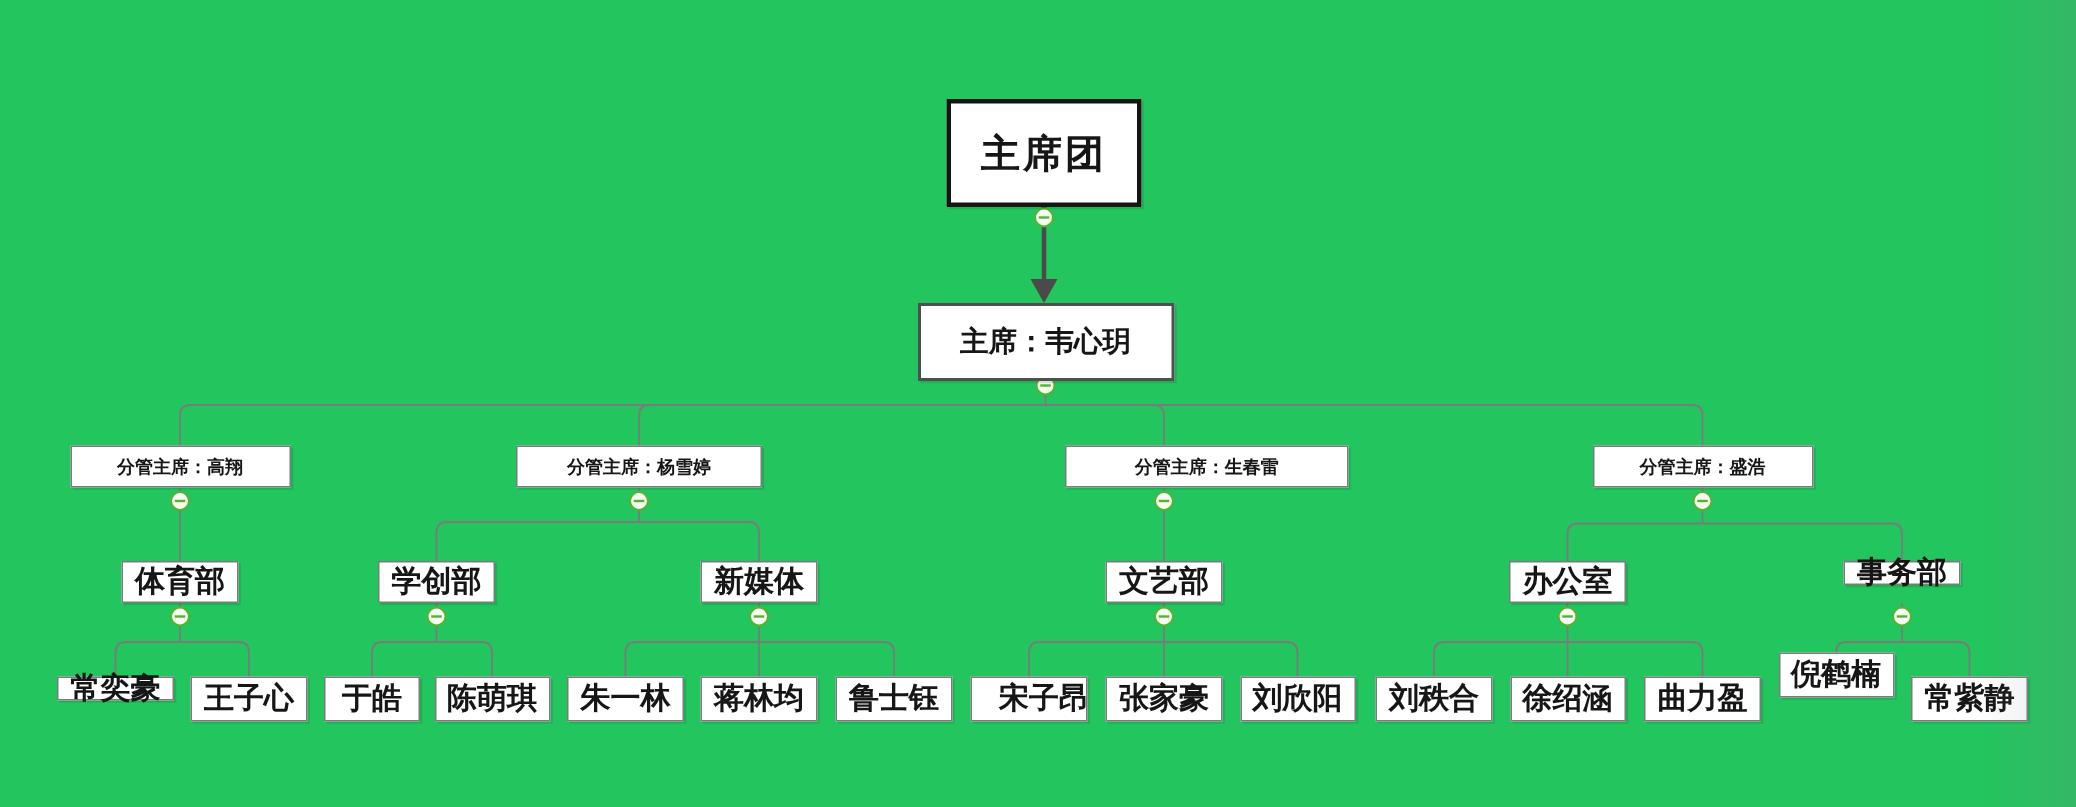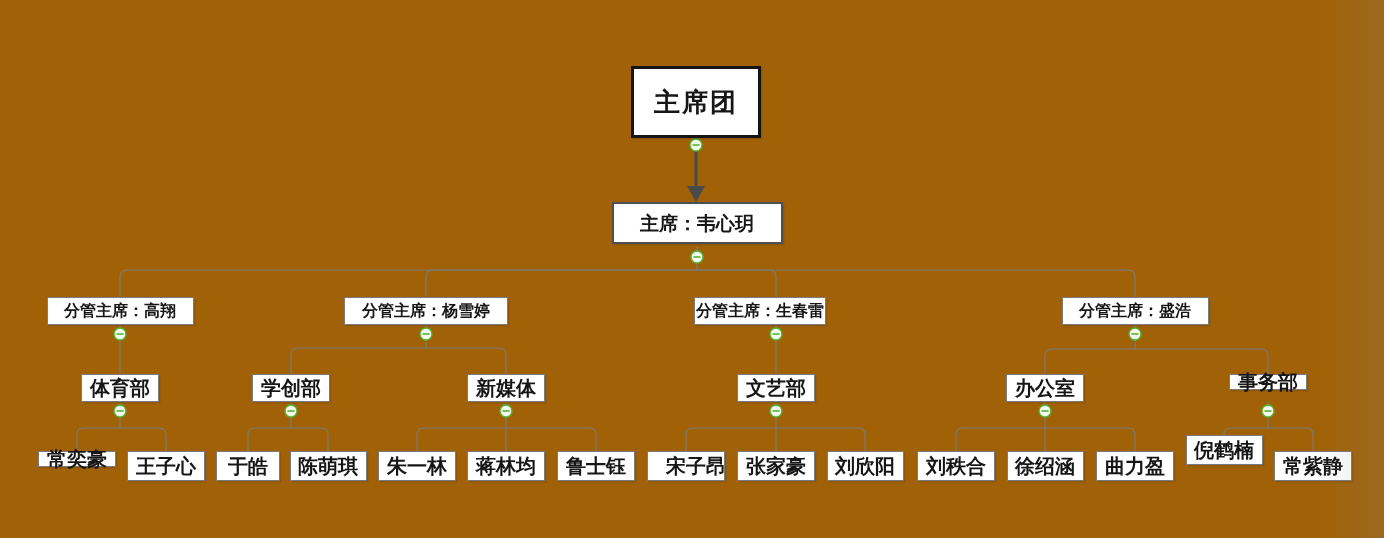--- a/index.html
+++ b/index.html
@@ -4,21 +4,21 @@
 <style>
   html, body {
     margin: 0;
     padding: 0;
     background: #ffffff;
   }
   #stage {
     position: relative;
     width: 1384px;
     height: 538px;
-    background: #a16207;
+    background: #22c55e;
     overflow: hidden;
     font-family: "Liberation Sans", sans-serif;
   }
   #connector-layer {
     position: absolute;
     left: 0;
     top: 0;
     width: 1384px;
     height: 538px;
   }
@@ -31,21 +31,21 @@
     display: flex;
     align-items: center;
     justify-content: center;
     font-weight: 700;
     color: #161616;
     font-size: 20px;
     white-space: nowrap;
     cursor: default;
     line-height: 1;
   }
-  .node.vice  { font-size: 16px; text-align: right; }
+  .node.vice  { font-size: 12px; text-align: right; }
   .node.chair {
     border: 2px solid #4f4f4f;
     font-size: 19px;
   }
   .node.root {
     border: 3.5px solid #151515;
     font-size: 26px;
     letter-spacing: 2px;
   }
   .right-shade {
@@ -145,24 +145,24 @@
       <path d="M 1268 402 V 428" fill="none" stroke="#7b7b7b" stroke-width="1.2"></path>
       <path d="M 1224 451 V 435 Q 1224 428 1231 428 H 1268" fill="none" stroke="#7b7b7b" stroke-width="1.2"></path>
       <path d="M 1313 451 V 435 Q 1313 428 1306 428 H 1268" fill="none" stroke="#7b7b7b" stroke-width="1.2"></path>
       <g>
         <circle cx="1268" cy="411" r="6" fill="#f5fbf1" stroke="#55b332" stroke-width="1.4"></circle>
         <line x1="1264.5" x2="1271.5" y1="411" y2="411" stroke="#55b332" stroke-width="1.6"></line>
       </g>
     </svg>
   <div id="nodes-layer">
       <div class="node root" style="left: 631px; top: 66px; width: 130px; height: 72px;">主席团</div>
-      <div class="node chair" style="left: 611.5px; top: 202px; width: 171px; height: 42px;">主席：韦心玥</div>
+      <div class="node chair" style="left: 611.5px; top: 202px; width: 171px; height: 52px;">主席：韦心玥</div>
       <div class="node vice" style="left: 46.5px; top: 297px; width: 147px; height: 28px;">分管主席：高翔</div>
       <div class="node vice" style="left: 344px; top: 297px; width: 164px; height: 28px;">分管主席：杨雪婷</div>
-      <div class="node vice" style="left: 694px; top: 297px; width: 132px; height: 28px;">分管主席：生春雷</div>
+      <div class="node vice" style="left: 710px; top: 297px; width: 189px; height: 28px;">分管主席：生春雷</div>
       <div class="node vice" style="left: 1061.5px; top: 297px; width: 147px; height: 28px;">分管主席：盛浩</div>
       <div class="node dept" style="left: 81px; top: 374px; width: 78px; height: 28px;">体育部</div>
       <div class="node dept" style="left: 252px; top: 374px; width: 78px; height: 28px;">学创部</div>
       <div class="node dept" style="left: 467px; top: 374px; width: 78px; height: 28px;">新媒体</div>
       <div class="node dept" style="left: 737px; top: 374px; width: 78px; height: 28px;">文艺部</div>
       <div class="node dept" style="left: 1006px; top: 374px; width: 78px; height: 28px;">办公室</div>
       <div class="node dept" style="left: 1229px; top: 374px; width: 78px; height: 16px;">事务部</div>
       <div class="node member" style="left: 38px; top: 451px; width: 78px; height: 16px;">常奕豪</div>
       <div class="node member" style="left: 127px; top: 451px; width: 78px; height: 30px;">王子心</div>
       <div class="node member" style="left: 216px; top: 451px; width: 64px; height: 30px;">于皓</div>

